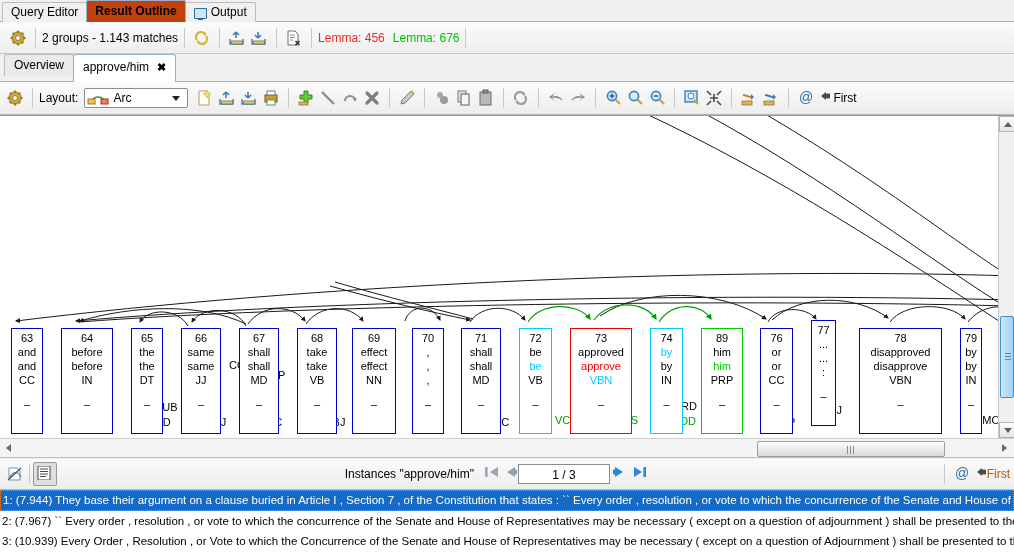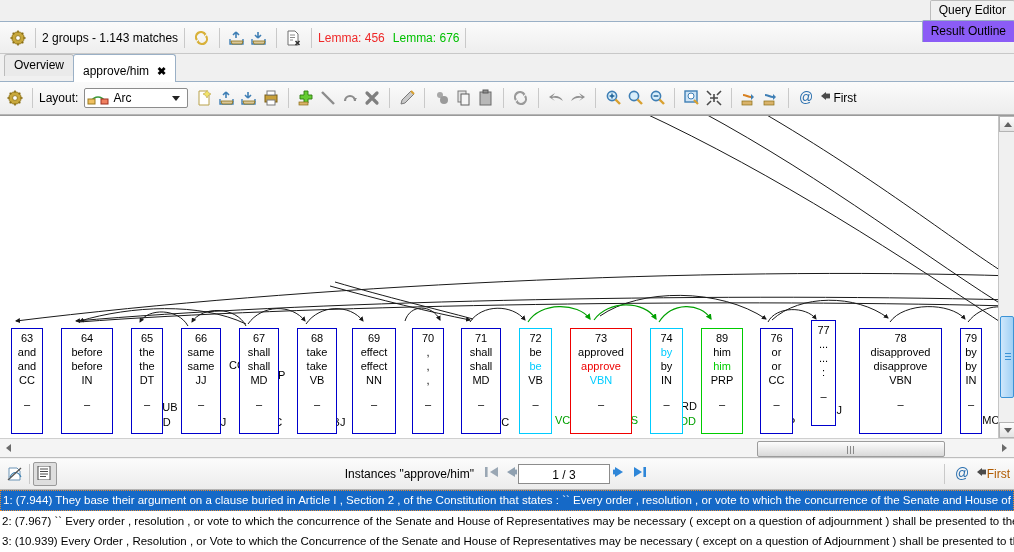--- a/index.html
+++ b/index.html
@@ -10,29 +10,29 @@
   }
   .app{position:relative;width:1014px;height:552px;}
 
   
   .tabstrip{
     position:absolute;left:0;top:0;width:1014px;height:22px;
     background:#f0f0f0;
     border-bottom:1px solid #9ab0c6;
     box-sizing:border-box;
   }
-  .tabstrip .tabs{display:flex;align-items:flex-end;height:22px;padding-left:2px;flex-direction:column;}
+  .tabstrip .tabs{display:flex;align-items:flex-end;height:22px;padding-left:2px;}
   .ttab{
     height:19px;line-height:19px;padding:0 8px;font-size:12px;
     background:#f0f0f0;border:1px solid #bcbcbc;border-bottom:none;
     margin-right:-1px;border-radius:2px 2px 0 0;color:#000;white-space:nowrap;
   }
   .ttab.sel{
-    height:21px;line-height:21px;background:#8b5cf6;border-color:#9ab0c6;
-    position:relative;z-index:3;
+    height:21px;line-height:21px;background:#c2410c;border-color:#9ab0c6;
+    position:relative;z-index:3;font-weight:bold;
   }
   .ttab .mi{display:inline-block;vertical-align:middle;margin-right:4px;}
 
   
   .ico-monitor{
     width:11px;height:9px;border:1.5px solid #2b6ca3;border-radius:1px;
     background:#cfe4f5;position:relative;top:1px;
   }
   .ico-monitor:after{
     content:"";position:absolute;left:3px;top:9px;width:5px;height:2px;background:#2b6ca3;
@@ -58,21 +58,21 @@
   .tabstrip2{
     position:absolute;left:0;top:54px;width:1014px;height:28px;
     background:#f0f0f0;border-bottom:1px solid #9ab0c6;box-sizing:border-box;
   }
   .tabstrip2 .tabs{display:flex;align-items:flex-start;height:28px;padding-left:4px;}
   .dtab{
     height:21px;line-height:21px;padding:0 9px;font-size:12px;
     background:#eaeaea;border:1px solid #bcbcbc;border-bottom:none;
     margin-right:-1px;border-radius:3px 3px 0 0;white-space:nowrap;
   }
-  .dtab.sel{height:27px;line-height:32px;background:#ffffff;border-color:#9ab0c6;position:relative;z-index:3;}
+  .dtab.sel{height:27px;line-height:25px;background:#ffffff;border-color:#9ab0c6;position:relative;z-index:3;}
   .closex{font-weight:bold;margin-left:8px;font-size:11px;cursor:pointer;}
 
   
   .tb{width:22px;height:22px;flex:none;position:relative;display:inline-block;}
   .tb svg{position:absolute;left:2px;top:2px;}
 
   
   .combo{
     height:20px;min-width:104px;border:1px solid #8c8c8c;background:#fff;
     display:flex;align-items:center;padding:0 2px;box-sizing:border-box;border-radius:2px;
@@ -708,21 +708,21 @@
           <rect x="6" y="4.6" width="5" height="4.8" fill="#4a4a4a"></rect>
         </svg>
     </span>
     <span class="txt" style="color:#b05a00">First</span>
   </div>
 
   <div class="ilist">
     <div class="irow sel">
       <span>1:</span>
       <span>(7.944)</span>
-      <span>They base their argument on a clause buried in Article I , Section 2 , of the Constitution that states : `` Every order , resolution , or vote to which the concurrence of the Senate and House of</span>
+      <span>They base their argument on a clause buried in Article I , Section 7 , of the Constitution that states : `` Every order , resolution , or vote to which the concurrence of the Senate and House of</span>
     </div>
     <div class="irow">
       <span>2:</span>
       <span>(7.967)</span>
       <span>`` Every order , resolution , or vote to which the concurrence of the Senate and House of Representatives may be necessary ( except on a question of adjournment ) shall be presented to the</span>
     </div>
     <div class="irow">
       <span>3:</span>
       <span>(10.939)</span>
       <span>Every Order , Resolution , or Vote to which the Concurrence of the Senate and House of Representatives may be necessary ( except on a question of Adjournment ) shall be presented to the</span>

